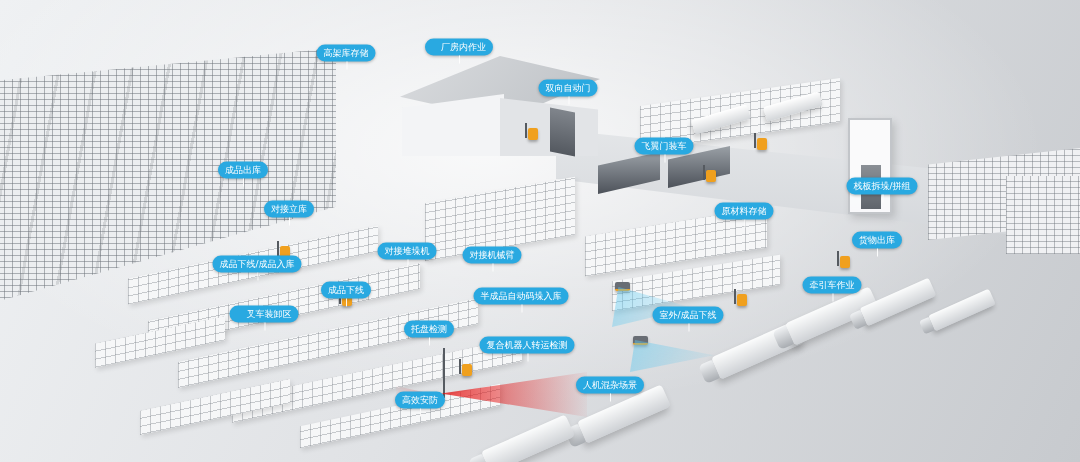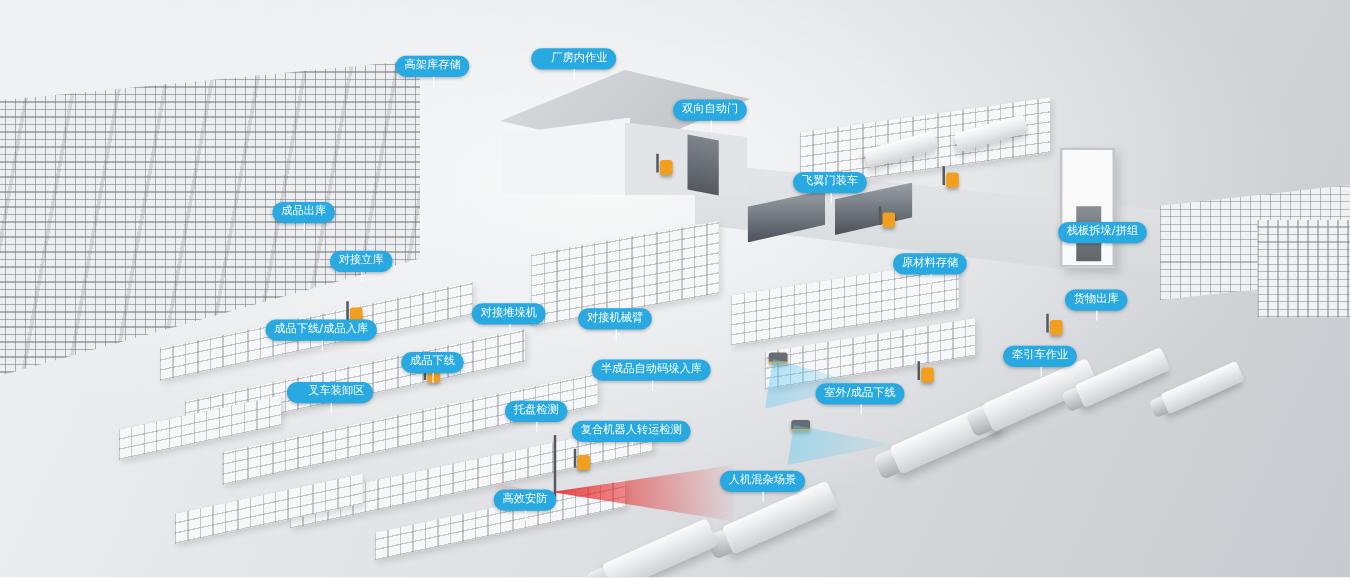--- a/index.html
+++ b/index.html
@@ -211,19 +211,19 @@
       <div class="pill" style="left: 877px; top: 240px;">货物出库</div>
       <div class="pill" style="left: 257px; top: 264px;">成品下线/成品入库</div>
       <div class="pill" style="left: 407px; top: 251px;">对接堆垛机</div>
       <div class="pill" style="left: 492px; top: 255px;">对接机械臂</div>
       <div class="pill" style="left: 346px; top: 290px;">成品下线</div>
       <div class="pill" style="left: 521px; top: 296px;">半成品自动码垛入库</div>
       <div class="pill" style="left: 264px; top: 314px; padding-left: 17px;">叉车装卸区</div>
       <div class="pill" style="left: 429px; top: 329px;">托盘检测</div>
       <div class="pill" style="left: 688px; top: 315px;">室外/成品下线</div>
       <div class="pill" style="left: 832px; top: 285px;">牵引车作业</div>
-      <div class="pill" style="left: 505px; top: 345px;">复合机器人转运检测</div>
+      <div class="pill" style="left: 527px; top: 345px;">复合机器人转运检测</div>
       <div class="pill" style="left: 420px; top: 400px;">高效安防</div>
       <div class="pill" style="left: 610px; top: 385px;">人机混杂场景</div>
     </div>
 
 
 </div>
 
 </body></html>

